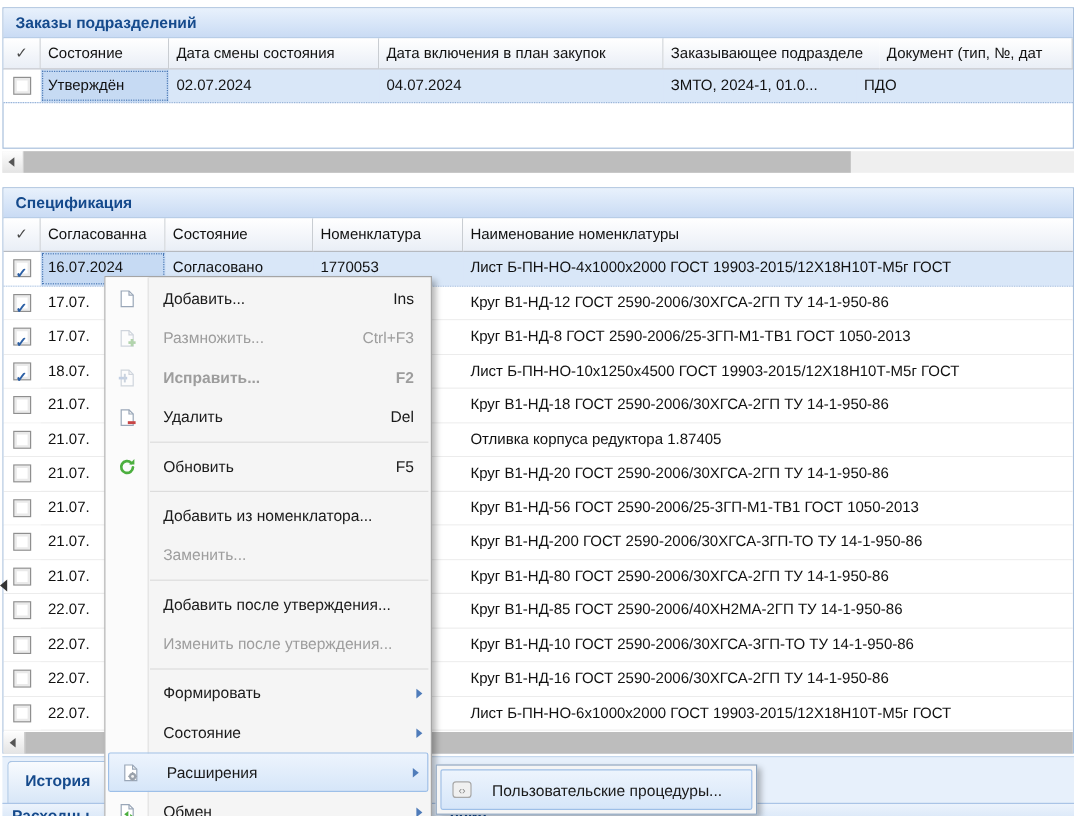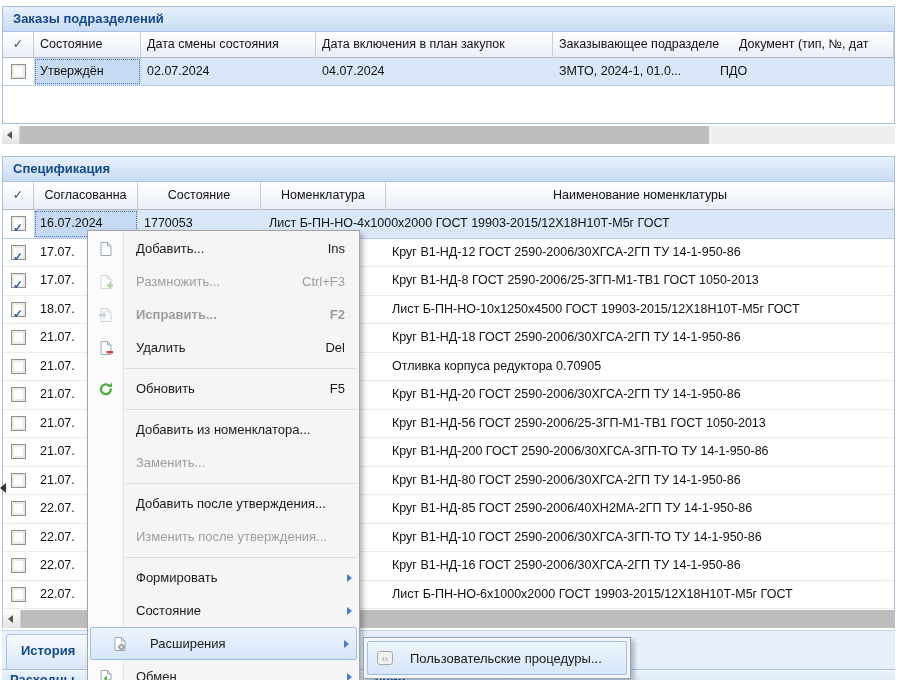--- a/index.html
+++ b/index.html
@@ -11,21 +11,21 @@
   .panel-title{height:24px;line-height:24px;padding-left:10px;font-size:13px;font-weight:bold;color:#154a8c;
                background:linear-gradient(#e8f1fc,#c9dbf4);border-bottom:1px solid #aac2e2;}
   .orders-panel{top:6px;width:893px;height:118px;}
   .spec-panel{top:156px;width:893px;height:472px;}
 
   
   .grid-head{display:flex;}
   .grid-head .hcell{box-sizing:border-box;padding:0 6px;white-space:nowrap;overflow:hidden;
       background:linear-gradient(#ffffff,#e9eef6);border-right:1px solid #c9cdd2;border-bottom:1px solid #b6bac0;}
   .orders-panel .hcell{height:26px;line-height:25px;}
-  .spec-panel  .hcell{height:28px;line-height:27px;text-align:center;}
+  .spec-panel  .hcell{height:28px;line-height:27px;}
   .hcell.center{text-align:center;color:#4a4a4a;}
   .c-check{width:31px;flex:none;} .c-state{width:107px;flex:none;} .c-date1{width:175px;flex:none;}
   .c-date2{width:237px;flex:none;} .c-doc{width:161px;flex:none;} .c-dept{flex:1;border-right:none !important;}
   .s-check{width:31px;flex:none;} .s-agreed{width:104px;flex:none;} .s-state{width:123px;flex:none;}
   .s-nom{width:125px;flex:none;} .s-name{flex:1;border-right:none !important;}
 
   .grid-row{display:flex;border-bottom:1px solid #ececec;background:#fff;}
   .orders-panel .grid-row{height:27px;line-height:26px;}
   .spec-rows .grid-row{height:27.5px;line-height:27px;}
   .grid-row .cell{box-sizing:border-box;padding:0 6px;white-space:nowrap;overflow:hidden;}
@@ -75,21 +75,21 @@
   .menu-item{position:relative;display:flex;align-items:center;height:33px;color:#1a1a1a;}
   .menu-item .mi-icon{width:36px;flex:none;display:flex;align-items:center;justify-content:center;}
   .menu-item .mi-label{flex:1;padding-left:12px;white-space:nowrap;overflow:hidden;}
   .menu-item .mi-shortcut{margin-right:14px;white-space:nowrap;}
   .menu-item .mi-arrow{width:0;height:0;margin-right:7px;border-top:4px solid transparent;
       border-bottom:4px solid transparent;border-left:5px solid #4f7cba;}
   .menu-item.disabled{color:#9d9d9d;}
   .menu-item.disabled .mi-icon{opacity:.45;}
   .menu-item.bold .mi-label,.menu-item.bold .mi-shortcut{font-weight:bold;}
   .menu-item.highlight{margin:0 2px;border:1px solid #9dbfe8;border-radius:2px;box-sizing:border-box;
-      background:linear-gradient(#edf4fd,#d6e6f9);padding-left:11px;}
+      background:linear-gradient(#edf4fd,#d6e6f9);}
   .menu-sep{height:1px;margin:3.5px 2px 3.5px 37px;background:#dcdcdc;position:relative;}
 
   
   .submenu{position:absolute;left:363px;top:637px;width:268px;height:42px;background:#f5f5f5;
       border:1px solid #8fa6c0;box-shadow:3px 3px 5px rgba(0,0,0,.28);z-index:60;box-sizing:border-box;padding:3px;}
   .submenu-item{display:flex;align-items:center;height:34px;box-sizing:border-box;
       border:1px solid #9dbfe8;border-radius:2px;background:linear-gradient(#edf4fd,#d6e6f9);
       font-size:13px;color:#1a1a1a;}
   .submenu-item .mi-icon{width:34px;flex:none;display:flex;align-items:center;justify-content:center;}
   .submenu-item .mi-label{padding-left:8px;white-space:nowrap;}
@@ -134,20 +134,21 @@
       <div class="hcell s-state">Состояние</div>
       <div class="hcell s-nom">Номенклатура</div>
       <div class="hcell s-name">Наименование номенклатуры</div>
     </div>
     <div class="spec-rows" id="spec-rows">
         <div class="grid-row selected">
           <div class="cell s-check checkcell">
             <span class="cb checked"></span>
           </div>
           <div class="cell s-agreed focused">16.07.2024</div>
+          <div class="cell s-state">Согласовано</div>
           <div class="cell s-nom">1770053</div>
           <div class="cell s-name">Лист Б-ПН-НО-4х1000х2000 ГОСТ 19903-2015/12Х18Н10Т-М5г ГОСТ</div>
         </div>
         <div class="grid-row">
           <div class="cell s-check checkcell">
             <span class="cb checked"></span>
           </div>
           <div class="cell s-agreed">17.07.</div>
           <div class="cell s-state"></div>
           <div class="cell s-nom"></div>
@@ -180,21 +181,21 @@
           <div class="cell s-nom"></div>
           <div class="cell s-name">Круг В1-НД-18 ГОСТ 2590-2006/30ХГСА-2ГП ТУ 14-1-950-86</div>
         </div>
         <div class="grid-row">
           <div class="cell s-check checkcell">
             <span class="cb"></span>
           </div>
           <div class="cell s-agreed">21.07.</div>
           <div class="cell s-state"></div>
           <div class="cell s-nom"></div>
-          <div class="cell s-name">Отливка корпуса редуктора 0.70905</div>
+          <div class="cell s-name">Отливка корпуса редуктора 1.87405</div>
         </div>
         <div class="grid-row">
           <div class="cell s-check checkcell">
             <span class="cb"></span>
           </div>
           <div class="cell s-agreed">21.07.</div>
           <div class="cell s-state"></div>
           <div class="cell s-nom"></div>
           <div class="cell s-name">Круг В1-НД-20 ГОСТ 2590-2006/30ХГСА-2ГП ТУ 14-1-950-86</div>
         </div>

